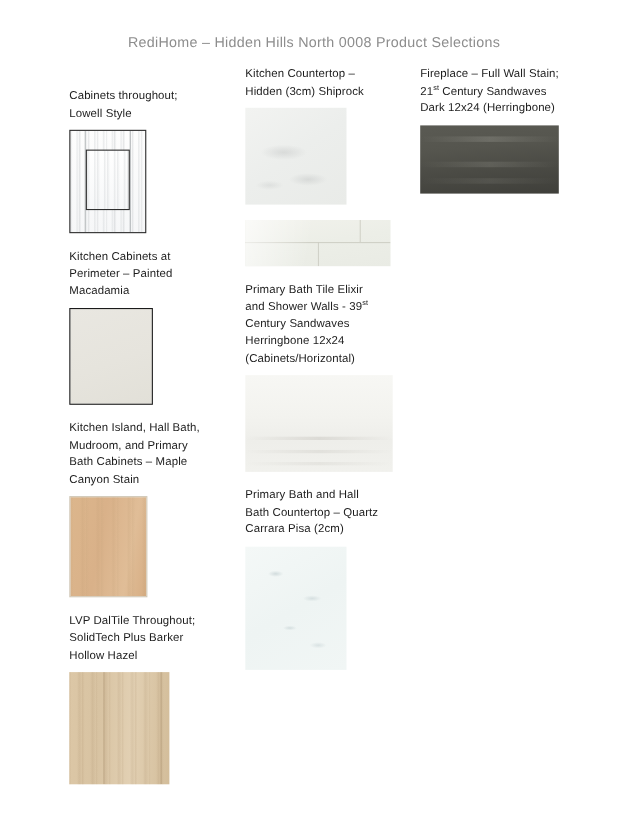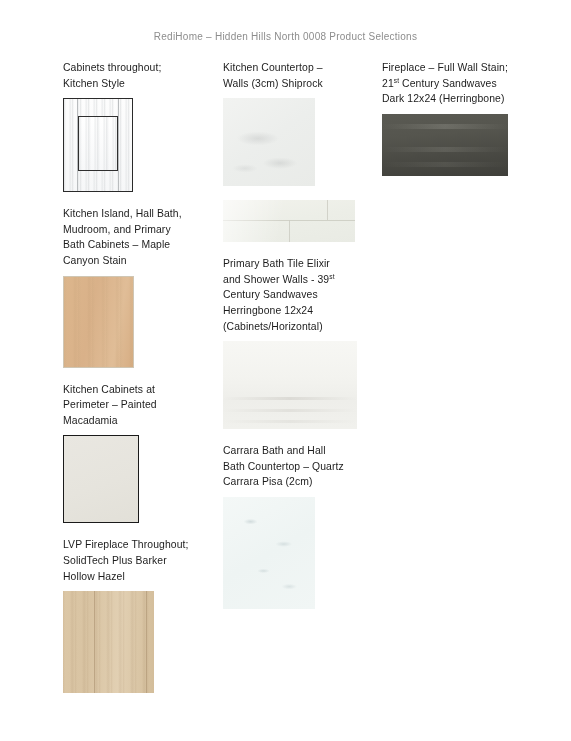--- a/index.html
+++ b/index.html
@@ -21,39 +21,39 @@
     inset: 0;
     background: #ffffff;
   }
 
   .doc-title {
     position: absolute;
     top: 31px;
     left: 0;
     width: 571px;
     text-align: center;
-    font-size: 10px;
+    font-size: 13px;
     letter-spacing: 0.25px;
     color: #8d8d8d;
     font-family: "Liberation Sans", sans-serif;
   }
 
   .columns {
     position: absolute;
     top: 60px;
     left: 0;
     width: 571px;
     height: 660px;
   }
 
   .col {
     position: absolute;
     top: 0;
   }
-  .col-1 { left: 63px;  width: 145px; }
+  .col-1 { left: 63px;  width: 145px; margin-top: 20px; }
   .col-2 { left: 223px; width: 148px; }
   .col-3 { left: 382px; width: 152px; }
 
   .entry { margin-bottom: 0px; }
 
   .caption {
     font-size: 10.4px;
     line-height: 15.6px;
     color: #1c1c1c;
     letter-spacing: 0.1px;
@@ -266,68 +266,68 @@
 
   <div class="doc-title">RediHome – Hidden Hills North 0008 Product Selections</div>
 
   <div class="columns">
 
     <div class="col col-1">
 
       <div class="entry">
         <div class="caption">
           <span>Cabinets throughout;</span><br>
-          <span>Kitchen Style</span>
+          <span>Lowell Style</span>
         </div>
         <div class="swatch door">
           <div class="stile-l"></div>
           <div class="stile-r"></div>
           <div class="panel"></div>
         </div>
       </div>
 
       <div class="entry">
         <div class="caption">
+          <span>Kitchen Cabinets at</span><br>
+          <span>Perimeter – Painted</span><br>
+          <span>Macadamia</span>
+        </div>
+        <div class="swatch macadamia"></div>
+      </div>
+
+      <div class="entry">
+        <div class="caption">
           <span>Kitchen Island, Hall Bath,</span><br>
           <span>Mudroom, and Primary</span><br>
           <span>Bath Cabinets – Maple</span><br>
           <span>Canyon Stain</span>
         </div>
         <div class="swatch maple"></div>
       </div>
 
       <div class="entry">
         <div class="caption">
-          <span>Kitchen Cabinets at</span><br>
-          <span>Perimeter – Painted</span><br>
-          <span>Macadamia</span>
-        </div>
-        <div class="swatch macadamia"></div>
-      </div>
-
-      <div class="entry">
-        <div class="caption">
-          <span>LVP Fireplace Throughout;</span><br>
+          <span>LVP DalTile Throughout;</span><br>
           <span>SolidTech Plus Barker</span><br>
           <span>Hollow Hazel</span>
         </div>
         <div class="swatch lvp">
           <div class="seam seam-1"></div>
           <div class="seam seam-2"></div>
         </div>
       </div>
 
     </div>
 
     <div class="col col-2">
 
       <div class="entry">
         <div class="caption">
           <span>Kitchen Countertop –</span><br>
-          <span>Walls (3cm) Shiprock</span>
+          <span>Hidden (3cm) Shiprock</span>
         </div>
         <div class="swatch quartz-ship"></div>
       </div>
 
       <div class="entry">
         <div class="swatch backsplash">
           <div class="grout-h gh-1"></div>
           <div class="grout-v gv-1"></div>
           <div class="grout-v gv-2"></div>
           <div class="sheen"></div>
@@ -344,21 +344,21 @@
         </div>
         <div class="swatch marshmallow">
           <div class="wave w1"></div>
           <div class="wave w2"></div>
           <div class="wave w3"></div>
         </div>
       </div>
 
       <div class="entry">
         <div class="caption">
-          <span>Carrara Bath and Hall</span><br>
+          <span>Primary Bath and Hall</span><br>
           <span>Bath Countertop – Quartz</span><br>
           <span>Carrara Pisa (2cm)</span>
         </div>
         <div class="swatch carrara"></div>
       </div>
 
     </div>
 
     <div class="col col-3">
 

